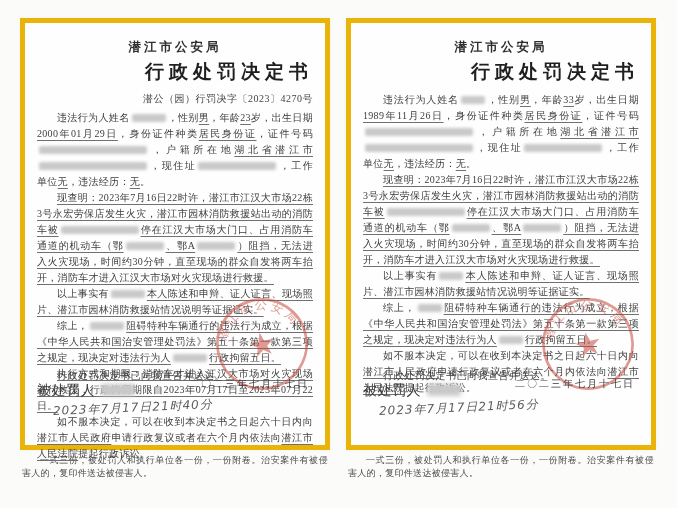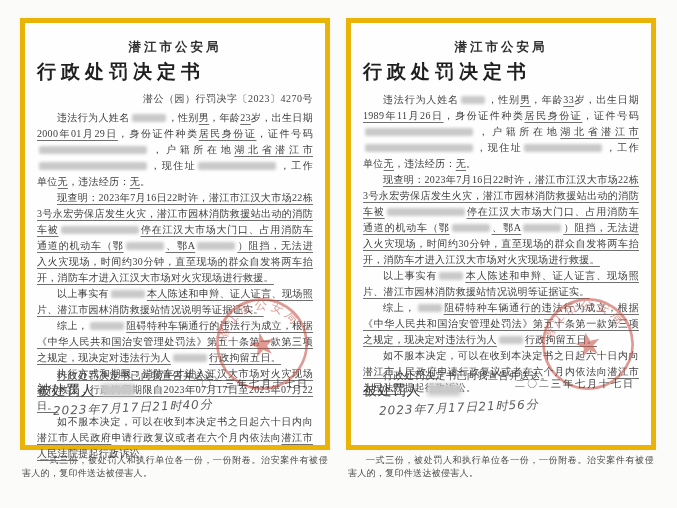--- a/index.html
+++ b/index.html
@@ -17,21 +17,21 @@
     background:#fefefe;
     height:432px;
     padding:12px 12px;
     box-shadow:0 0 4px rgba(0,0,0,0.04);
   }
   .agency {
     text-align:center; font-size:12.5px; font-weight:bold;
     letter-spacing:3px; color:#2e2e2e; margin-top:4px;
   }
   .doc-title {
-    text-align:left; font-size:19px; font-weight:bold;
+    text-align:right; font-size:19px; font-weight:bold;
     letter-spacing:5px; color:#1f1f1f; margin:3px 0 7px;
   }
   .doc-no { text-align:right; font-size:10px; color:#444; margin-bottom:4px; letter-spacing:0.5px; }
   .para {
     font-size:10px; line-height:16px; letter-spacing:0.3px;
     text-indent:2em; color:#3d3d3d; text-align:justify;
   }
   .run.p { }
   .run.u {
     text-decoration:underline;

